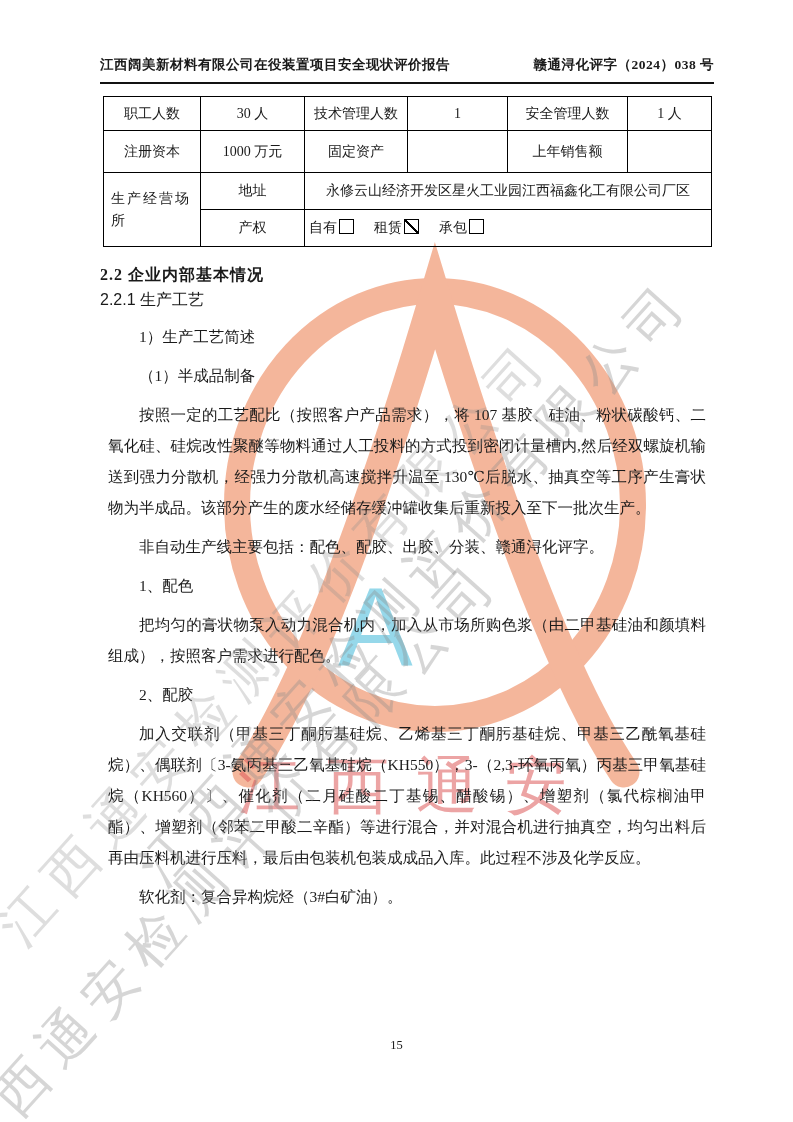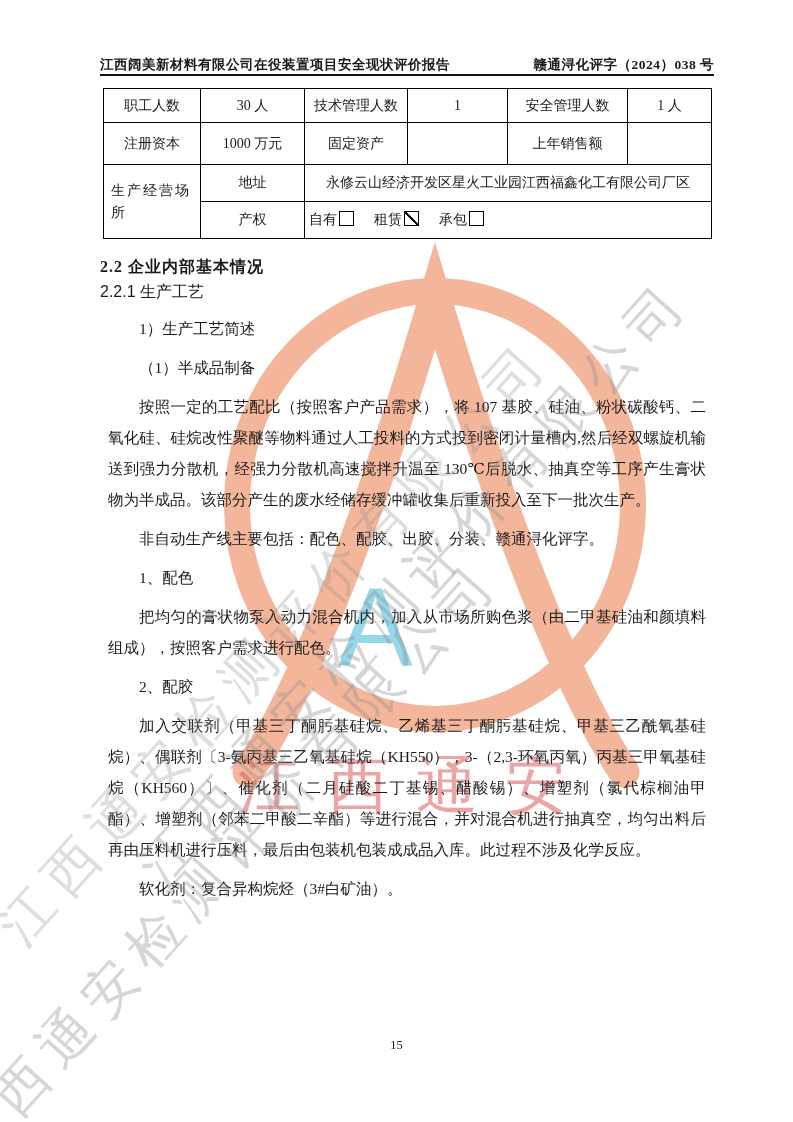--- a/index.html
+++ b/index.html
@@ -9,21 +9,21 @@
     overflow:hidden;
   }
   .wm-layer{position:absolute;inset:0;pointer-events:none;}
   .wm-under{z-index:0;}
   .wm-over{z-index:2;}
   .content{position:absolute;left:100px;top:56px;width:614px;z-index:1;}
 
   
   .doc-header{display:flex;justify-content:space-between;align-items:flex-end;
     font-size:13.5px;font-weight:bold;letter-spacing:.5px;
-    border-bottom:2.5px solid #111;}
+    border-bottom:2.5px solid #111;padding-bottom:8px;}
   
   table.info{border-collapse:collapse;table-layout:fixed;width:608px;margin:12px 16px 0 3px;}
   table.info td{border:1.6px solid #000;font-size:14px;text-align:center;
     padding:2px 4px;vertical-align:middle;overflow:hidden;}
   table.info td.site{letter-spacing:2px;text-align:left;padding-left:7px;line-height:22px;}
   td.propcell{text-align:left;padding-left:30px;}
   .opts{display:flex;gap:20px;}
   .opt{white-space:nowrap;}
   .cb{display:inline-block;width:13px;height:13px;border:1.6px solid #000;
     vertical-align:-2px;margin-left:2px;}

